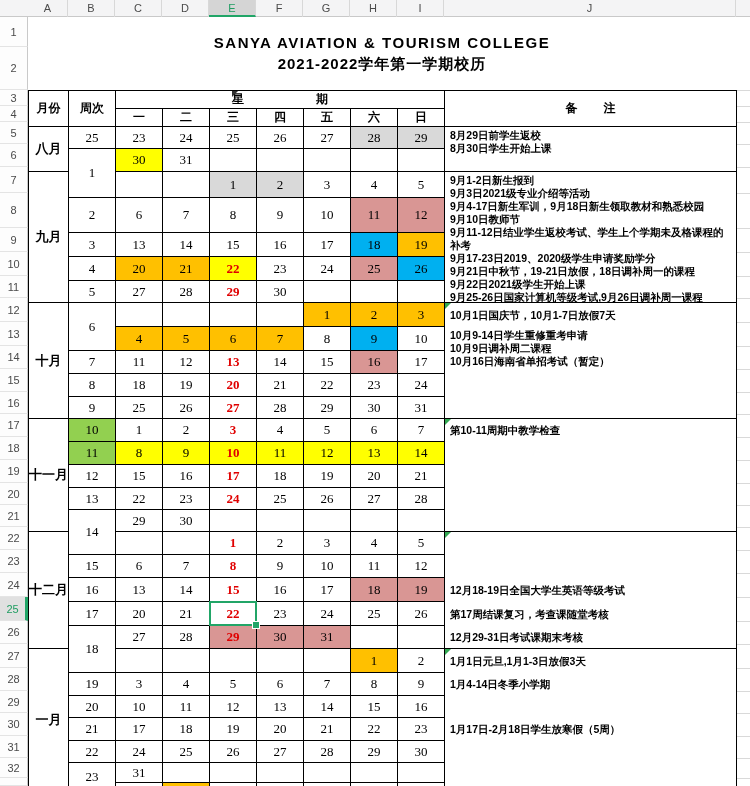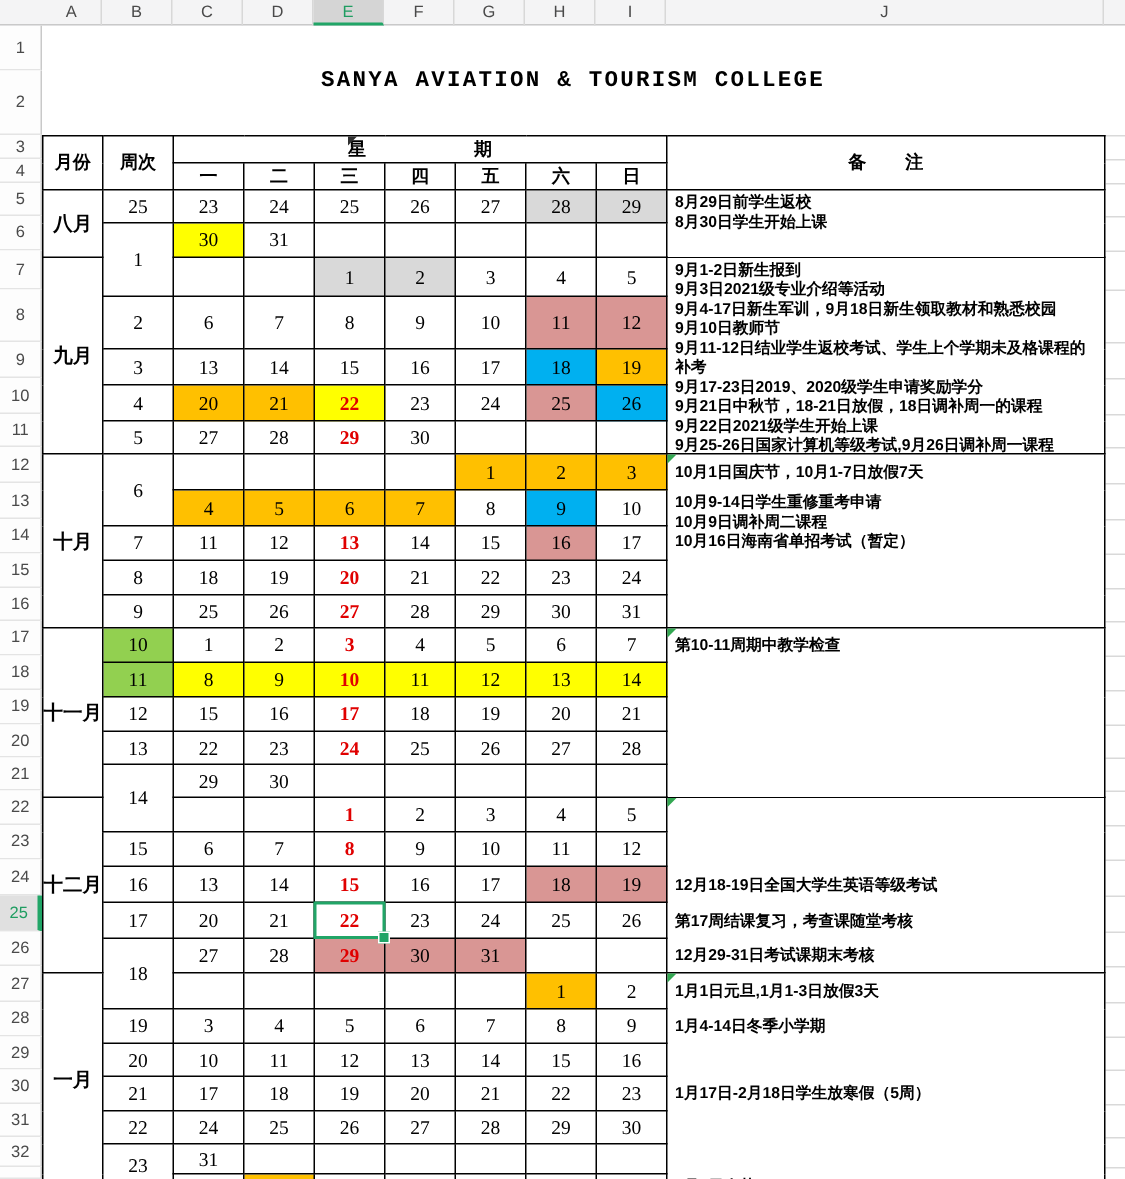--- a/index.html
+++ b/index.html
@@ -14,21 +14,21 @@
   #corner:after{content:"";position:absolute;right:3px;bottom:3px;border-bottom:8px solid #B5B5B5;border-left:8px solid transparent;}
 
   
   #rowhead{position:absolute;left:0;top:17px;width:28px;z-index:4;}
   .rh{position:absolute;left:0;width:28px;box-sizing:border-box;border-right:1px solid #C9C9C9;border-bottom:1px solid #E4E4E4;display:flex;align-items:center;justify-content:center;font-size:11px;color:#4a4a4a;background:#FDFDFD;cursor:pointer;}
   .rh.sel{background:#E0E0E0;color:#1F9D61;border-right:3px solid #21A567;}
 
   
   #titleblock{position:absolute;left:28px;top:17px;width:708px;height:73px;display:flex;flex-direction:column;align-items:center;justify-content:center;color:#000;}
   .t1{font-size:15px;font-weight:bold;letter-spacing:2px;line-height:22px;}
-  .t2{font-family:Liberation Mono, monospace;font-size:15px;font-weight:bold;letter-spacing:1.5px;line-height:21px;}
+  .t2{font-family:Liberation Sans, sans-serif;font-size:15px;font-weight:bold;letter-spacing:1.5px;line-height:21px;}
   .t3{font-size:15px;font-weight:bold;letter-spacing:1px;line-height:22px;}
 
   
   #cal{position:absolute;left:28px;top:90px;border-collapse:collapse;table-layout:fixed;z-index:2;}
   #cal td{border:1px solid #000;box-sizing:border-box;padding:0;overflow:visible;vertical-align:middle;}
   #cal td.hd{font-weight:bold;font-size:12px;text-align:center;color:#000;background:#fff;}
   .sp2{display:inline-flex;justify-content:center;gap:72px;width:100%;}
   .sp2.small{gap:26px;}
   #cal td.month{font-weight:bold;font-size:13px;text-align:center;background:#fff;}
   #cal td.week,#cal td.day{font-family:"Liberation Serif","DejaVu Serif",serif;font-size:13px;text-align:center;background:#fff;}
@@ -101,20 +101,21 @@
       <div class="rh" style="top: 651px; height: 23px;">28</div>
       <div class="rh" style="top: 674px; height: 22px;">29</div>
       <div class="rh" style="top: 696px; height: 23px;">30</div>
       <div class="rh" style="top: 719px; height: 22px;">31</div>
       <div class="rh" style="top: 741px; height: 20px; text-align: right;">32</div>
       <div class="rh" style="top: 761px; height: 8px;"></div>
     </div>
 
   <div id="titleblock">
     <div class="t2">SANYA AVIATION &amp; TOURISM COLLEGE</div>
+    <div class="t3">2021-2022学年第一学期校历</div>
   </div>
 
   <div id="marker"></div>
 
   <table id="cal">
     <colgroup>
       <col style="width:40px">
         <col style="width:47px">
       <col style="width:47px">
         <col style="width:47px">
@@ -187,21 +188,21 @@
           <td class="day">5</td>
           <td class="remark" rowspan="5">
             <div class="rwrap">
               <div class="ritem" style="top: 2px;">
                 <div>9月1-2日新生报到</div>
                 <div>9月3日2021级专业介绍等活动</div>
                 <div>9月4-17日新生军训，9月18日新生领取教材和熟悉校园</div>
                 <div>9月10日教师节</div>
                 <div>9月11-12日结业学生返校考试、学生上个学期未及格课程的补考</div>
                 <div>9月17-23日2019、2020级学生申请奖励学分</div>
-                <div>9月21日中秋节，18-21日放假，18日调补周一的课程</div>
+                <div>9月21日中秋节，19-21日放假，18日调补周一的课程</div>
                 <div>9月22日2021级学生开始上课</div>
                 <div>9月25-26日国家计算机等级考试,9月26日调补周一课程</div>
               </div>
             </div>
           </td>
         </tr>
         <tr style="height: 35px;">
           <td class="week">2</td>
           <td class="day">6</td>
           <td class="day">7</td>

